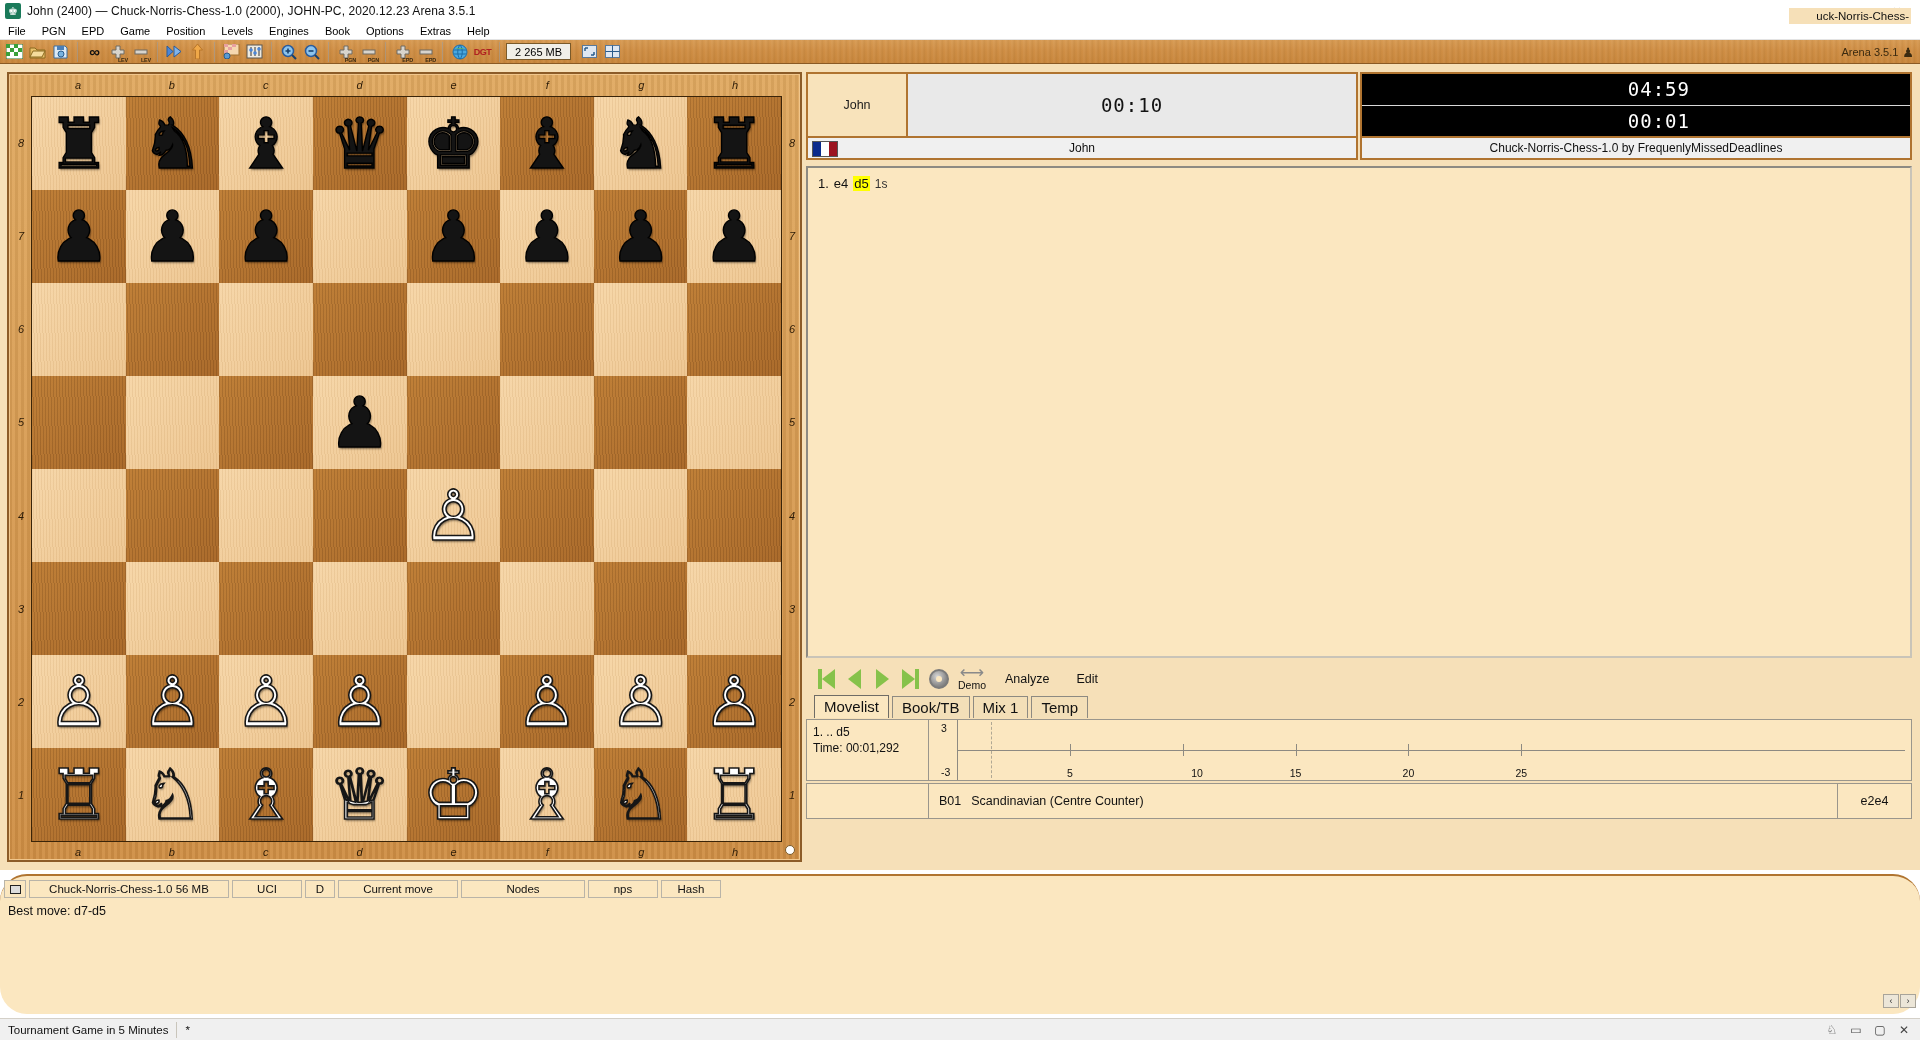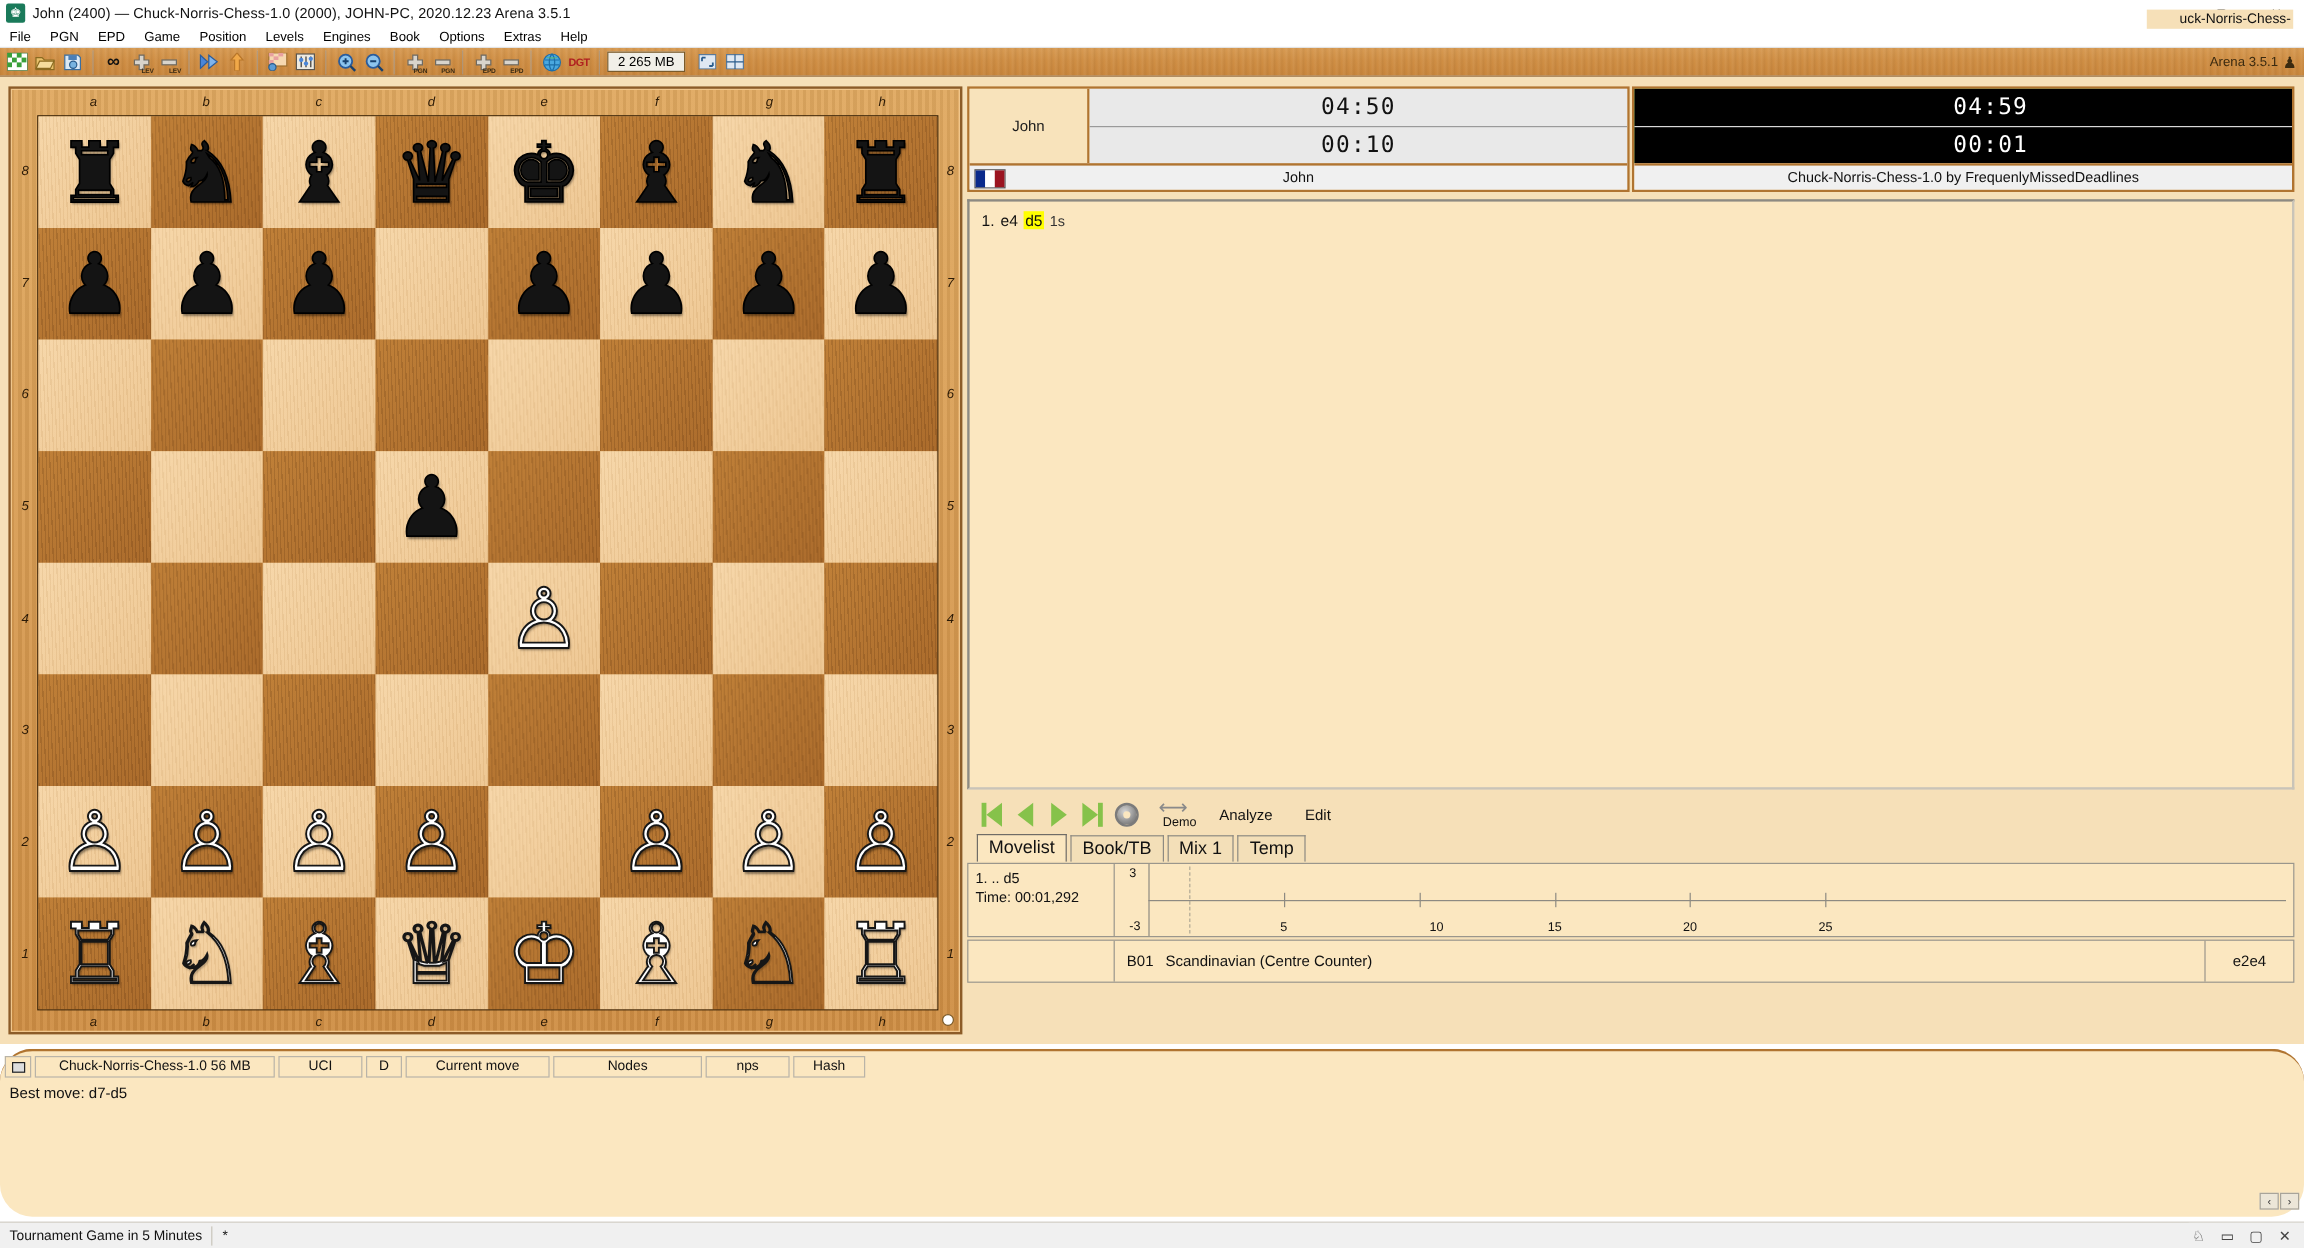--- a/index.html
+++ b/index.html
@@ -164,21 +164,21 @@
     border-right: 2px solid #b07430;
   }
   .clock-digits { flex: 1; display: flex; flex-direction: column; }
   .clock-row {
     flex: 1; display: flex; align-items: center; justify-content: center;
     font-family: "DejaVu Sans Mono", monospace;
     font-size: 19px; letter-spacing: 1px;
   }
   .clock-digits.light-dig .clock-row { background: #e9e9e9; color: #121212; }
   .clock-digits.light-dig .clock-row + .clock-row { border-top: 1px solid #9a9a9a; }
-  .clock-digits.dark-dig { background: #bef264; }
+  .clock-digits.dark-dig { background: #4d7c0f; }
   .clock-digits.dark-dig .clock-row { background: #000; color: #ffffff; justify-content: flex-end; padding-right: 220px; }
   .clock-digits.dark-dig .clock-row + .clock-row { border-top: 1px solid #d8d8d8; }
   .clock-foot {
     height: 22px; display: flex; align-items: center; justify-content: center;
     font-size: 12px; color: #111; background: #f0f0f0;
     border-top: 2px solid #b07430;
     position: relative;
   }
   .flag {
     position: absolute; left: 4px; top: 3px;
@@ -230,21 +230,21 @@
     background: radial-gradient(circle at 40% 35%, #d8d8d8, #8e8e8e 60%, #6a6a6a);
     border: 2px solid #7b7b7b;
     position: relative;
   }
   .gear::after {
     content: ""; position: absolute; left: 5px; top: 5px;
     width: 6px; height: 6px; border-radius: 50%; background: #fbe7c0;
   }
   .demo-wrap { display: flex; flex-direction: column; align-items: center; margin: 0 4px; }
   .demo-arrow { font-size: 17px; color: #8a8a8a; line-height: 12px; }
-  .demo-lbl { font-size: 10.5px; color: #111; margin-left: 11px; }
+  .demo-lbl { font-size: 10.5px; color: #111; }
   .nav-text { font-size: 12.5px; color: #111; padding: 0 12px; }
 
   
   .tabs { display: flex; align-items: flex-end; gap: 3px; padding-left: 8px; margin-top: 2px; height: 20px; }
   .tab {
     font-size: 15px; color: #111; padding: 2px 9px;
     border: 1px solid #8d8a82; background: #f3dfb8;
     border-bottom: none;
     margin-top: 28px;
   }
@@ -713,21 +713,20 @@
   </div>
 
   <div class="right-col">
 
     <div class="clock-block">
 
       <div class="clock-half">
         <div class="clock-top">
           <div class="clock-name">John</div>
           <div class="clock-digits light-dig">
-            <div class="clock-row">04:50</div>
             <div class="clock-row">00:10</div>
           </div>
         </div>
         <div class="clock-foot">
           <div class="flag">
               <i class="bl"></i>
               <i class="wh"></i>
               <i class="rd"></i>
             </div>
           <span>John</span>

